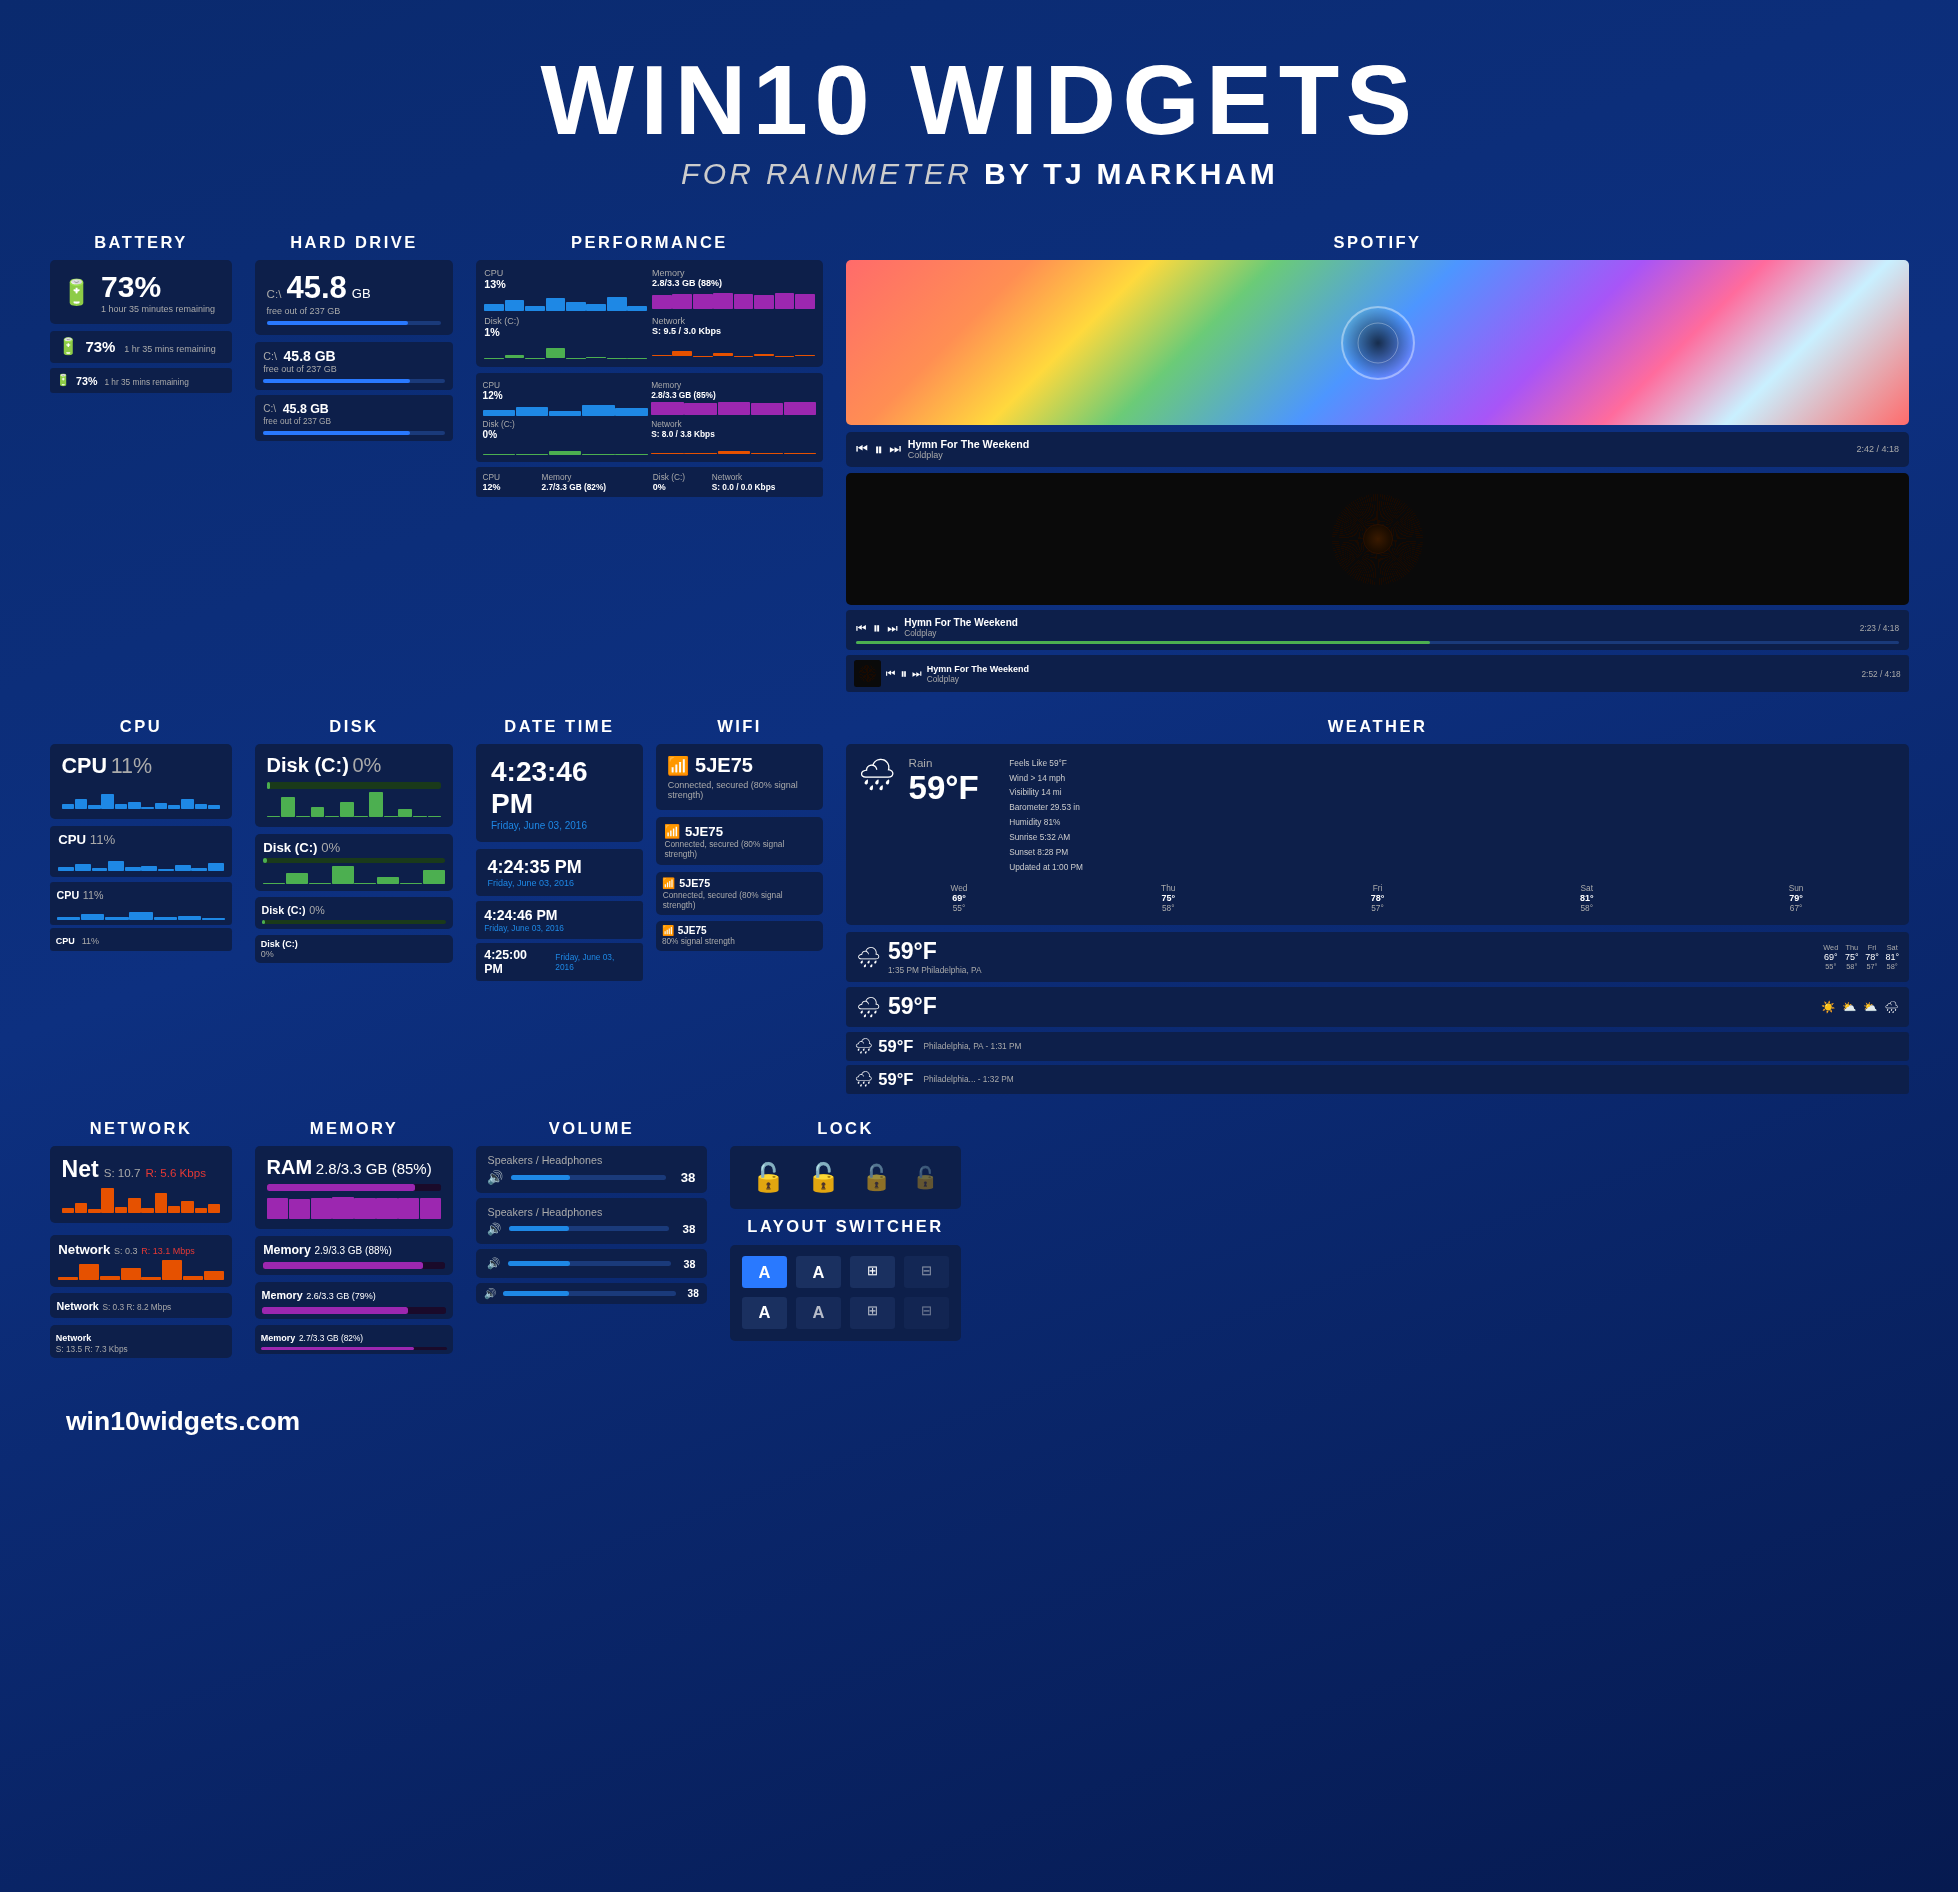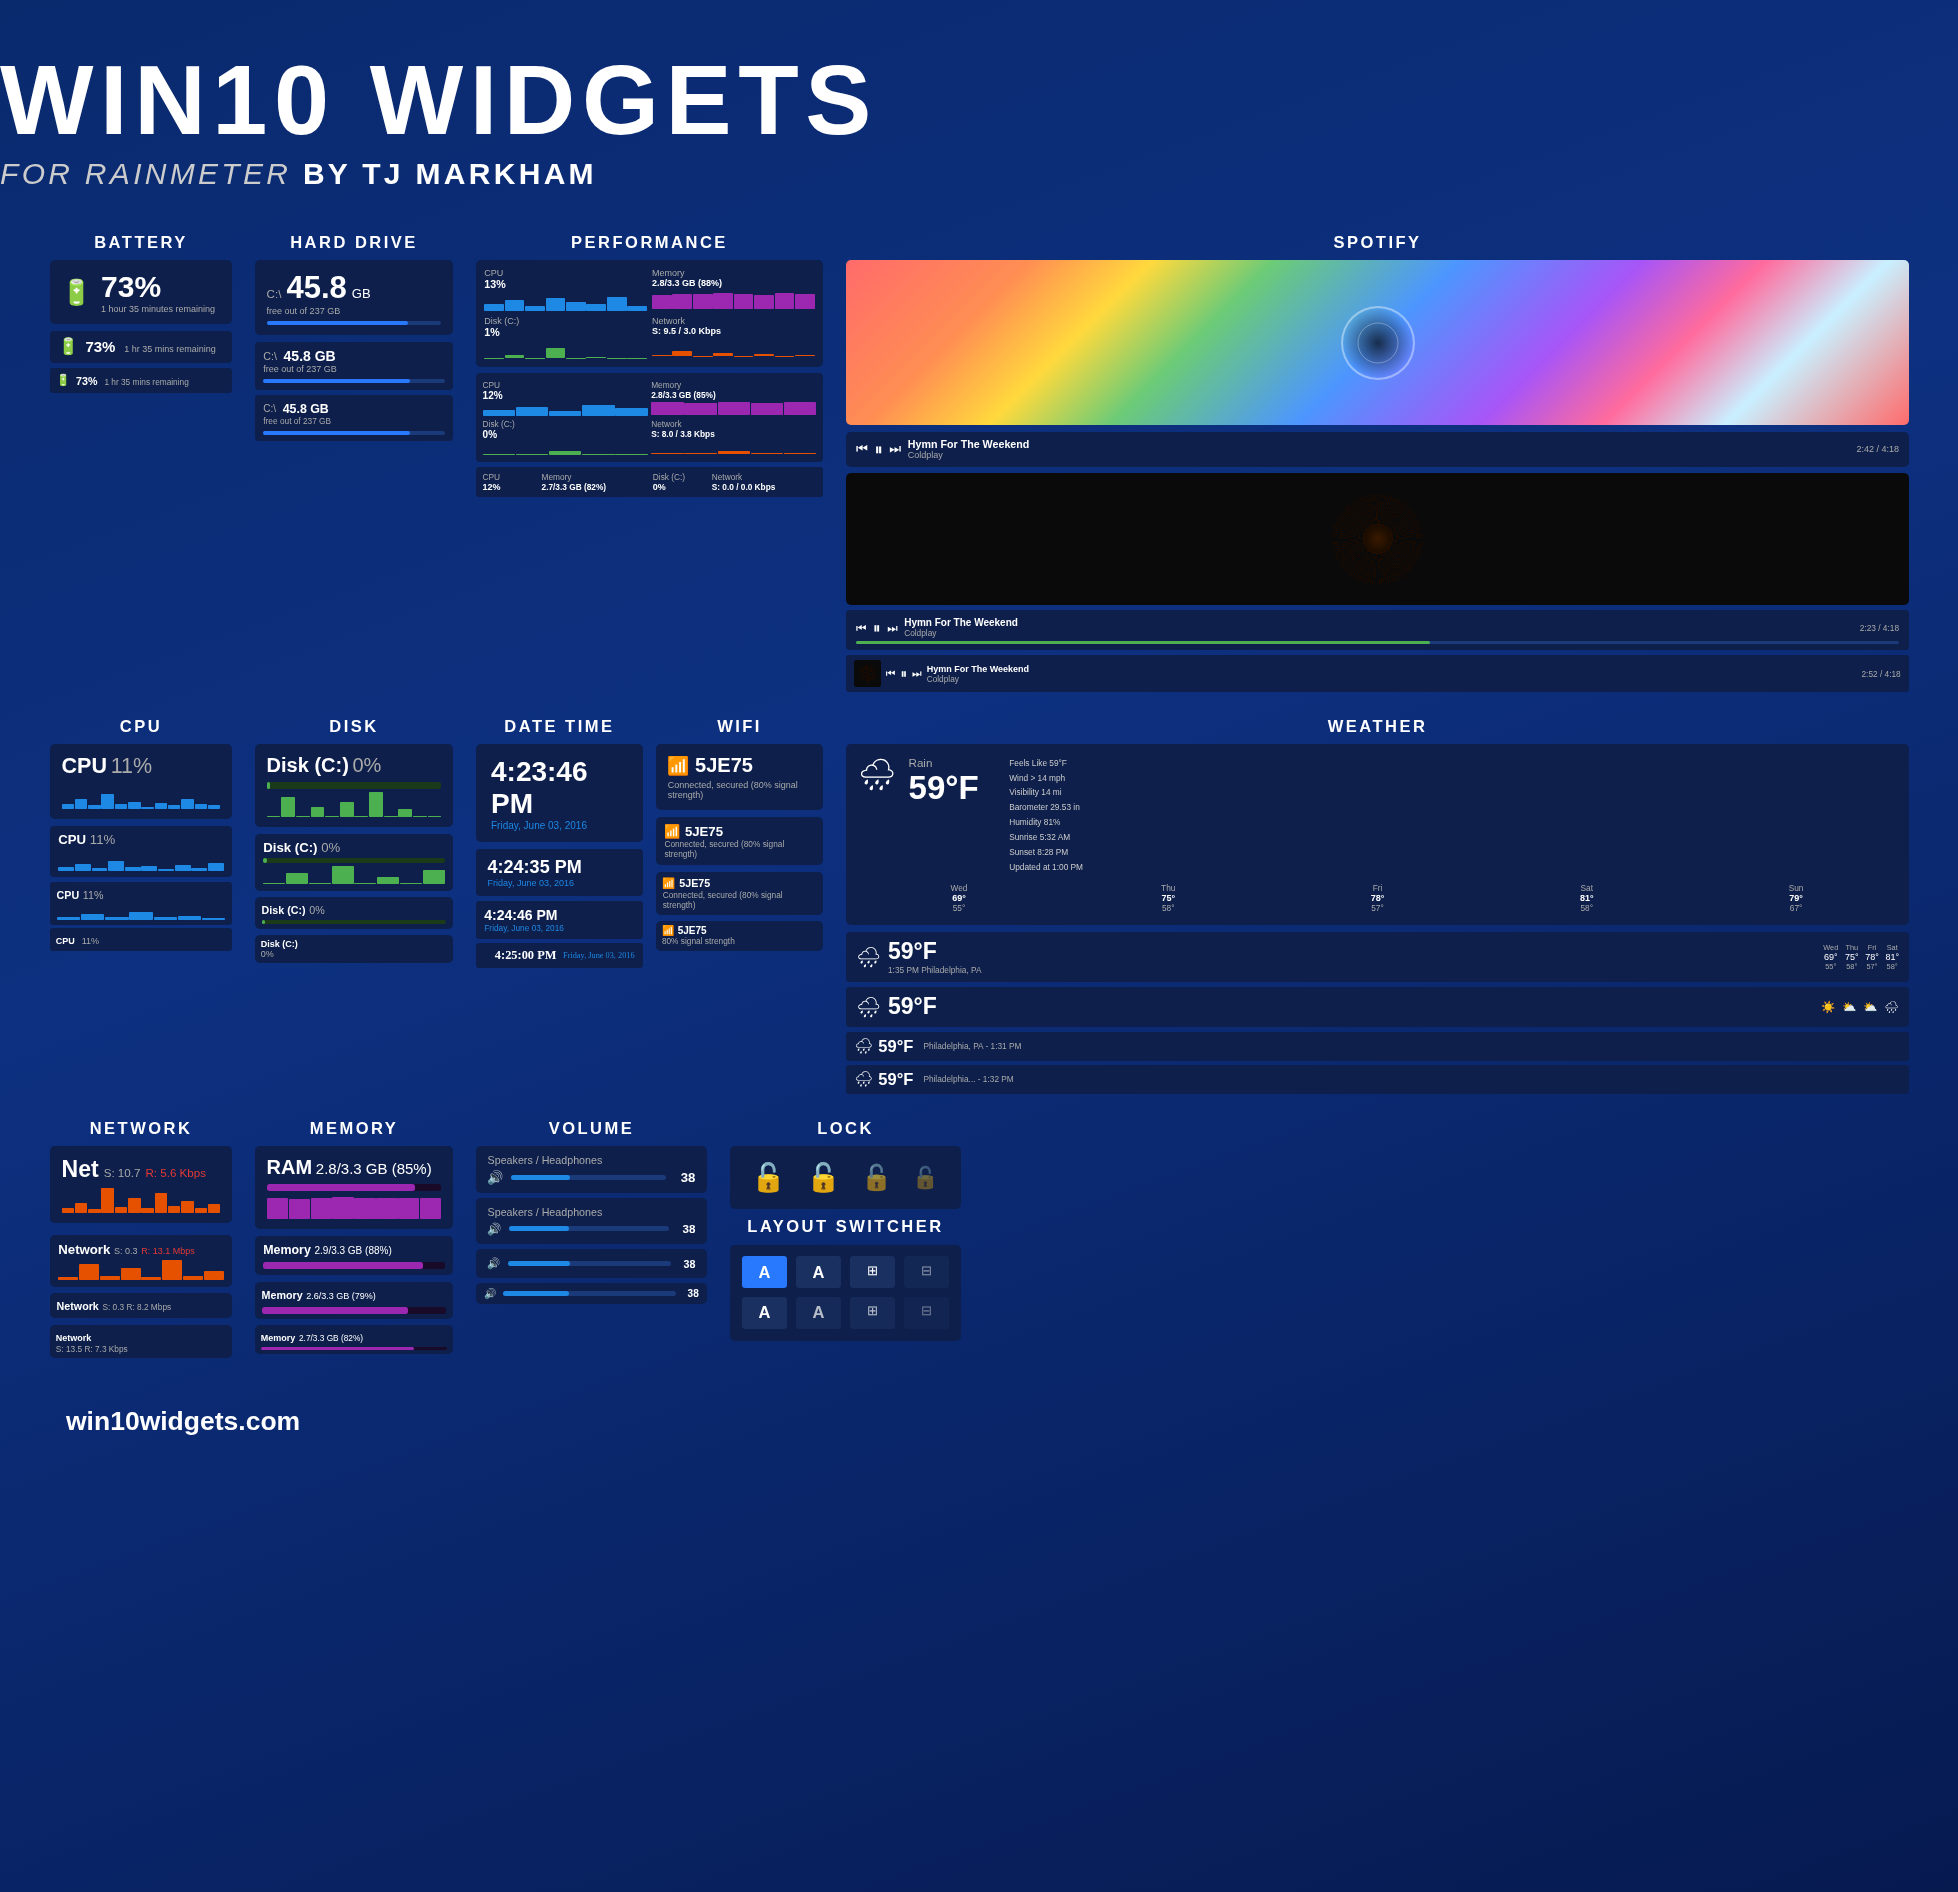--- a/index.html
+++ b/index.html
@@ -190,21 +190,20 @@
       margin-bottom: 4.1px;
     }
     .dt-widget-tiny {
       background: #0d1f4a;
       border-radius: 3.3px;
       padding: 5px 8.3px;
       display: flex;
       align-items: center;
       justify-content: flex-end;
       margin-bottom: 4.1px;
-      font-family: Liberation Serif, serif;
     }
     
     .wifi-widget {
       background: #0d1f4a;
       border-radius: 5px;
       padding: 10px 11.6px;
       margin-bottom: 6.6px;
     }
     .vol-widget {
       background: #0d1f4a;
@@ -271,21 +270,21 @@
       font-size: 16.5px;
       font-weight: 900;
       letter-spacing: 2.5px;
       text-align: center;
       margin-bottom: 8.3px;
     }
   </style>
 </head>
 <body>
 
-<div style="padding: 50px 0 25px 0;">
+<div style="text-align:center; padding: 50px 0 25px 0;">
   <div class="header-title">
     <span>WIN10 </span><span style="font-weight:900;">WIDGETS</span>
   </div>
   <div style="font-size:30px; font-style:italic; color:#ccc; letter-spacing:3.3px; margin-top:8.3px;">
     <span>FOR RAINMETER </span><strong style="font-style:normal; font-weight:900; color:#fff;">BY TJ MARKHAM</strong>
   </div>
 </div>
 
 <div style="display:flex; gap:23px; padding:16.5px 50px 8.3px 50px;">
 

